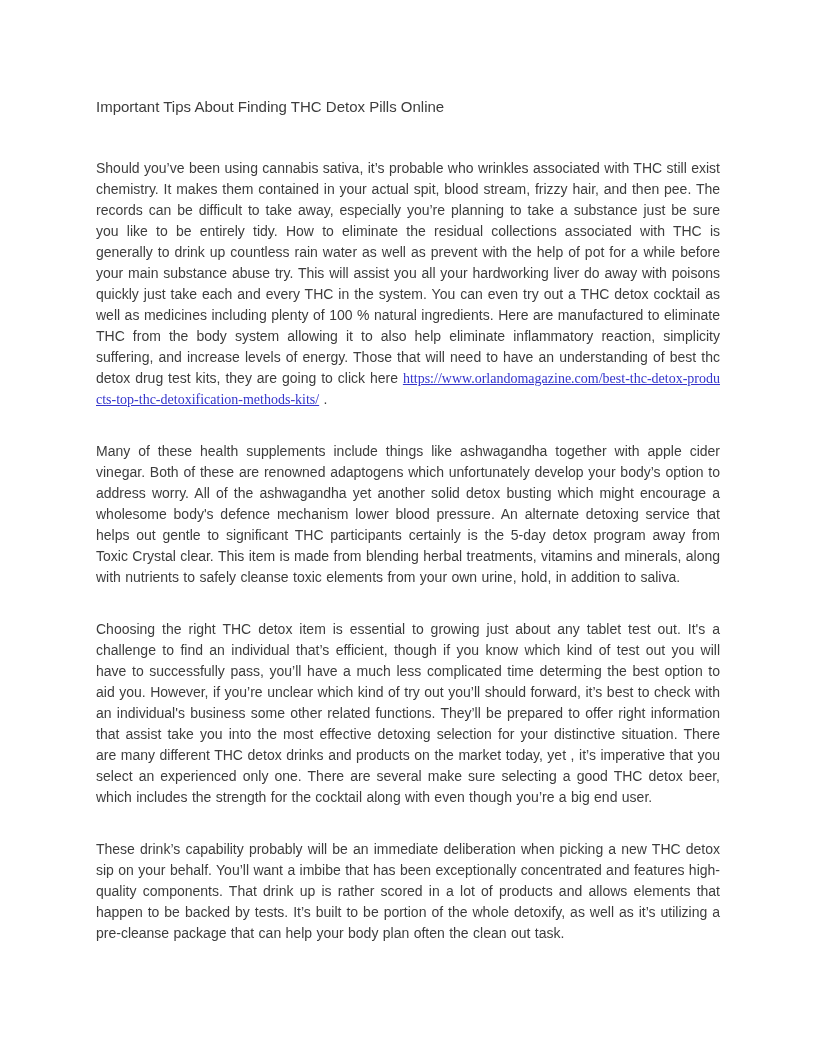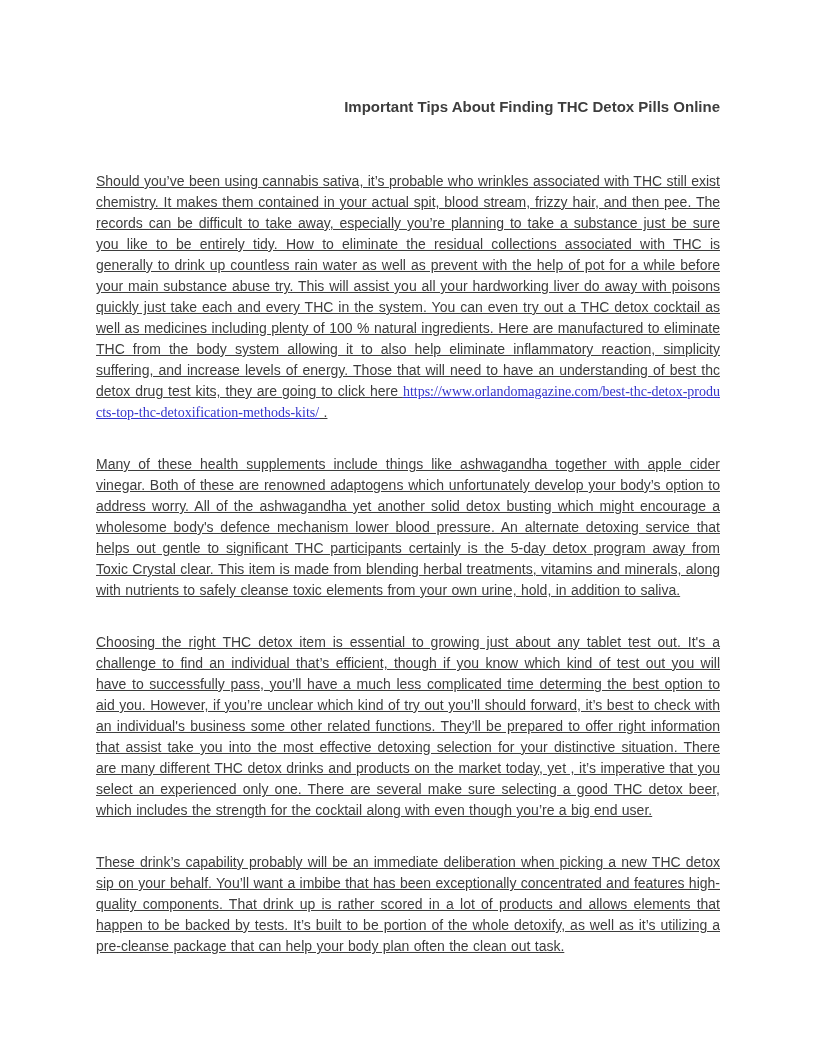--- a/index.html
+++ b/index.html
@@ -12,32 +12,31 @@
     height: 1056px;
     margin: 0 auto;
     background: #ffffff;
     box-sizing: border-box;
     padding: 96px 96px 0 96px;
     font-family: "Liberation Sans", sans-serif;
     overflow: hidden;
   }
   .doc-title {
     font-size: 15px;
-    font-weight: bold;
-    text-align: right;
-    margin: 0 0 54px 0;
+    font-weight: normal;
+    text-align: left;
+    margin: 0 0 41px 0;
     line-height: 21px;
   }
   .doc-para {
     font-size: 14px;
     line-height: 21px;
     text-align: justify;
     margin: 0 0 31px 0;
     word-spacing: 0.5px;
-    text-decoration: underline;
   }
   .doc-link {
     font-family: "Liberation Serif", serif;
     font-size: 14px;
     text-decoration: underline;
     cursor: pointer;
     word-break: break-all;
   }
 </style>
 </head>

